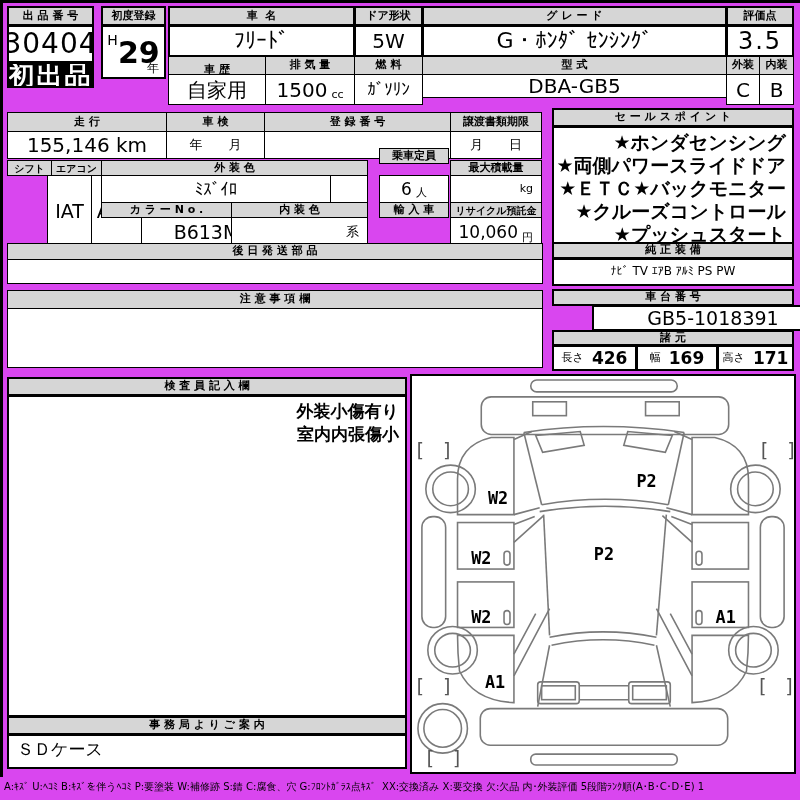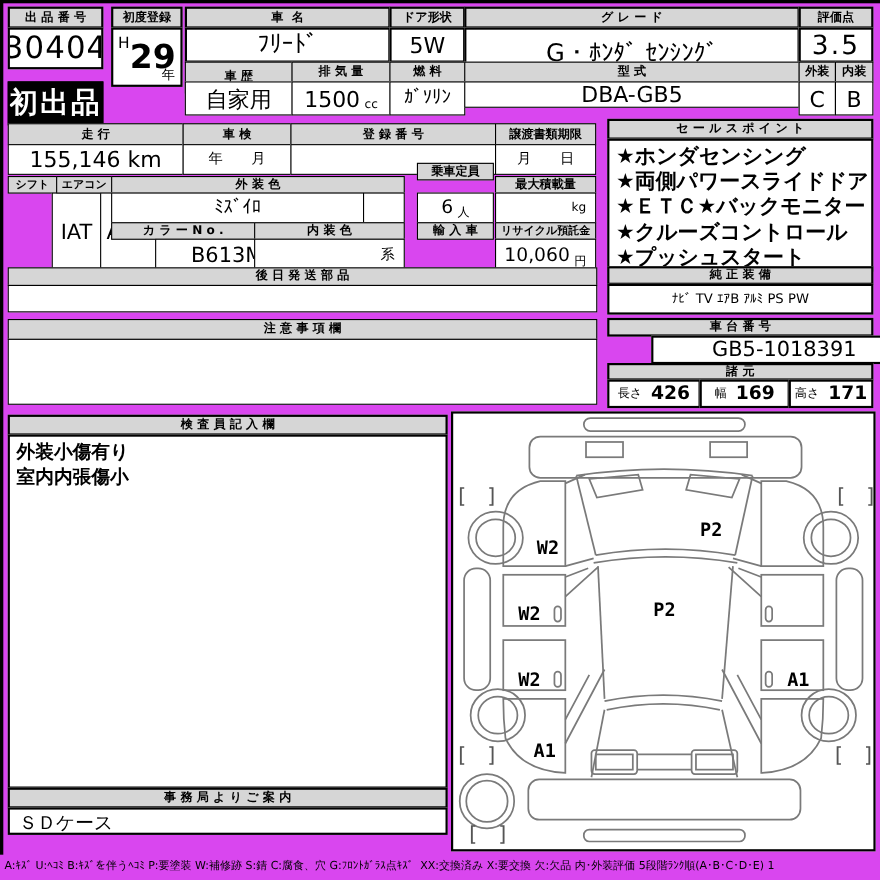--- a/index.html
+++ b/index.html
@@ -16,21 +16,21 @@
   .v20{font-size:20px;}
   .v19{font-size:19px;margin-left:40px;}
   .v17{font-size:17px;}
   .v16{font-size:12px;}
   .v13{font-size:13px;}
   .v11{font-size:11px;}
   .score{font-size:24px;letter-spacing:2px;}
   .unit{font-size:11px;margin-left:4px;align-self:flex-end;padding-bottom:3px;}
   .left{justify-content:flex-start;padding-left:8px;}
   .right{justify-content:flex-end;padding-right:8px;}
-  .col{flex-direction:column;align-items:flex-start;justify-content:flex-start;padding:3px 6px;}
+  .col{flex-direction:column;align-items:flex-end;justify-content:flex-start;padding:3px 6px;}
   .sp{font-size:19px;font-weight:700;line-height:23px;white-space:pre;}
   .era{font-size:14px;align-self:flex-start;padding-top:6px;}
   .yearnum{font-size:30px;font-weight:600;}
   .cellrel{position:relative;}
   .cornunit{position:absolute;right:5px;bottom:2px;font-size:12px;}
   .edge{position:absolute;background:#000;}
   #legend{position:absolute;left:4px;top:780px;width:794px;font-size:10px;
           white-space:pre;letter-spacing:0px;}
   svg text{font-family:"DejaVu Sans Mono","DejaVu Sans",monospace;}
   .mark{font-size:17px;font-weight:700;fill:#000;}
@@ -42,40 +42,40 @@
 </head>
 <body>
 
 <div id="sheet">
 
   <div class="edge" style="left:0;top:0;width:800px;height:3px"></div>
   <div class="edge" style="left:0;top:0;width:3px;height:777px"></div>
 
   <div class="c h b2" style="left:7px;top:6px;width:87px;height:20px">出 品 番 号</div>
   <div class="c big b2" style="left:7px;top:25px;width:87px;height:38px">30404</div>
-  <div class="c badge b2" style="left:7px;top:74px;width:87px;height:40px">初出品</div>
+  <div class="c badge b2" style="left:7px;top:62px;width:87px;height:26px">初出品</div>
 
   <div class="c h b2" style="left:101px;top:6px;width:65px;height:20px">初度登録</div>
   <div class="c b2 cellrel" style="left:101px;top:25px;width:65px;height:54px">
     <span class="era">H</span><span class="yearnum">29</span>
     <span class="cornunit">年</span>
   </div>
   <div class="c b2 cellrel" style="left:101px;top:78px;width:65px;height:27px">
     <span class="v20">2</span>
     <span class="cornunit">月</span>
   </div>
 
   <div class="c h b2" style="left:168px;top:6px;width:187px;height:20px">車  名</div>
   <div class="c v23 b2" style="left:168px;top:25px;width:187px;height:32px">ﾌﾘｰﾄﾞ</div>
 
   <div class="c h b2" style="left:354px;top:6px;width:69px;height:20px">ドア形状</div>
   <div class="c v20 b2" style="left:354px;top:25px;width:69px;height:32px">5W</div>
 
   <div class="c h b2" style="left:422px;top:6px;width:305px;height:20px">グ レ ー ド</div>
-  <div class="c v23 b2" style="left:422px;top:25px;width:305px;height:48px">G・ﾎﾝﾀﾞ ｾﾝｼﾝｸﾞ</div>
+  <div class="c v23 b2" style="left:422px;top:25px;width:305px;height:32px">G・ﾎﾝﾀﾞ ｾﾝｼﾝｸﾞ</div>
 
   <div class="c h b2" style="left:726px;top:6px;width:68px;height:20px">評価点</div>
   <div class="c score b2" style="left:726px;top:25px;width:68px;height:32px">3.5</div>
 
   <div class="c h" style="left:168px;top:56px;width:98px;height:29px">車 歴</div>
   <div class="c v20" style="left:168px;top:74px;width:98px;height:31px">自家用</div>
 
   <div class="c h" style="left:265px;top:56px;width:90px;height:19px">排 気 量</div>
   <div class="c" style="left:265px;top:74px;width:90px;height:31px">
     <span class="v20">1500</span>
@@ -174,21 +174,21 @@
     <span class="specval">171</span>
   </div>
 
   <div class="c h b2" style="left:7px;top:377px;width:400px;height:19px">検 査 員 記 入 欄</div>
   <div class="c b2 col" style="left:7px;top:395px;width:400px;height:322px">
     <div class="note">外装小傷有り</div>
     <div class="note">室内内張傷小</div>
   </div>
 
   <div class="c h b2" style="left:7px;top:716px;width:400px;height:19px">事 務 局 よ り ご 案 内</div>
-  <div class="c b2 left v17" style="left:7px;top:734px;width:400px;height:25px;justify-content:flex-start;align-items:flex-start;padding-top:4px">ＳＤケース</div>
+  <div class="c b2 left v17" style="left:7px;top:734px;width:400px;height:35px;justify-content:flex-start;align-items:flex-start;padding-top:4px">ＳＤケース</div>
 
   <div class="c b2" style="left:410px;top:374px;width:386px;height:400px;padding:0">
     <svg width="382" height="396" viewBox="0 0 386 400">
       <g stroke="#7a7a7a" stroke-width="1.6" fill="none">
 
         <rect x="120" y="4" width="148" height="12" rx="6"></rect>
         <rect x="70" y="21" width="250" height="38" rx="10"></rect>
         <rect x="122" y="26" width="34" height="14"></rect>
         <rect x="236" y="26" width="34" height="14"></rect>
 

